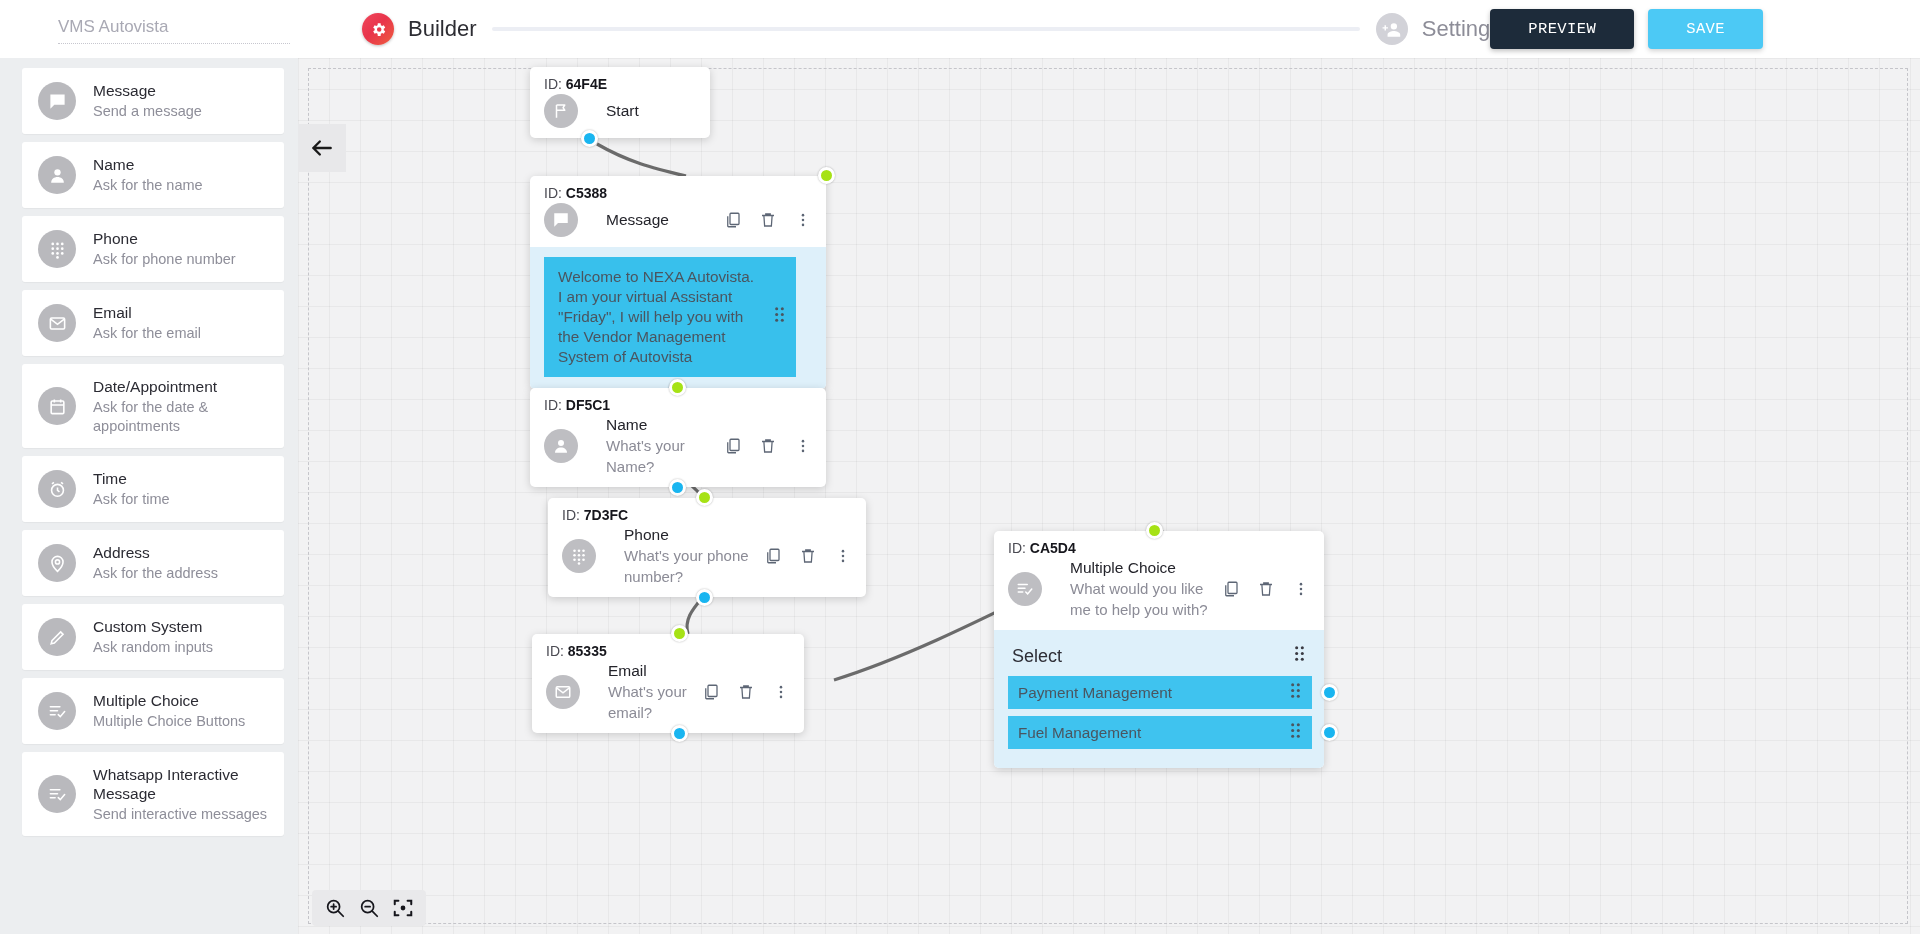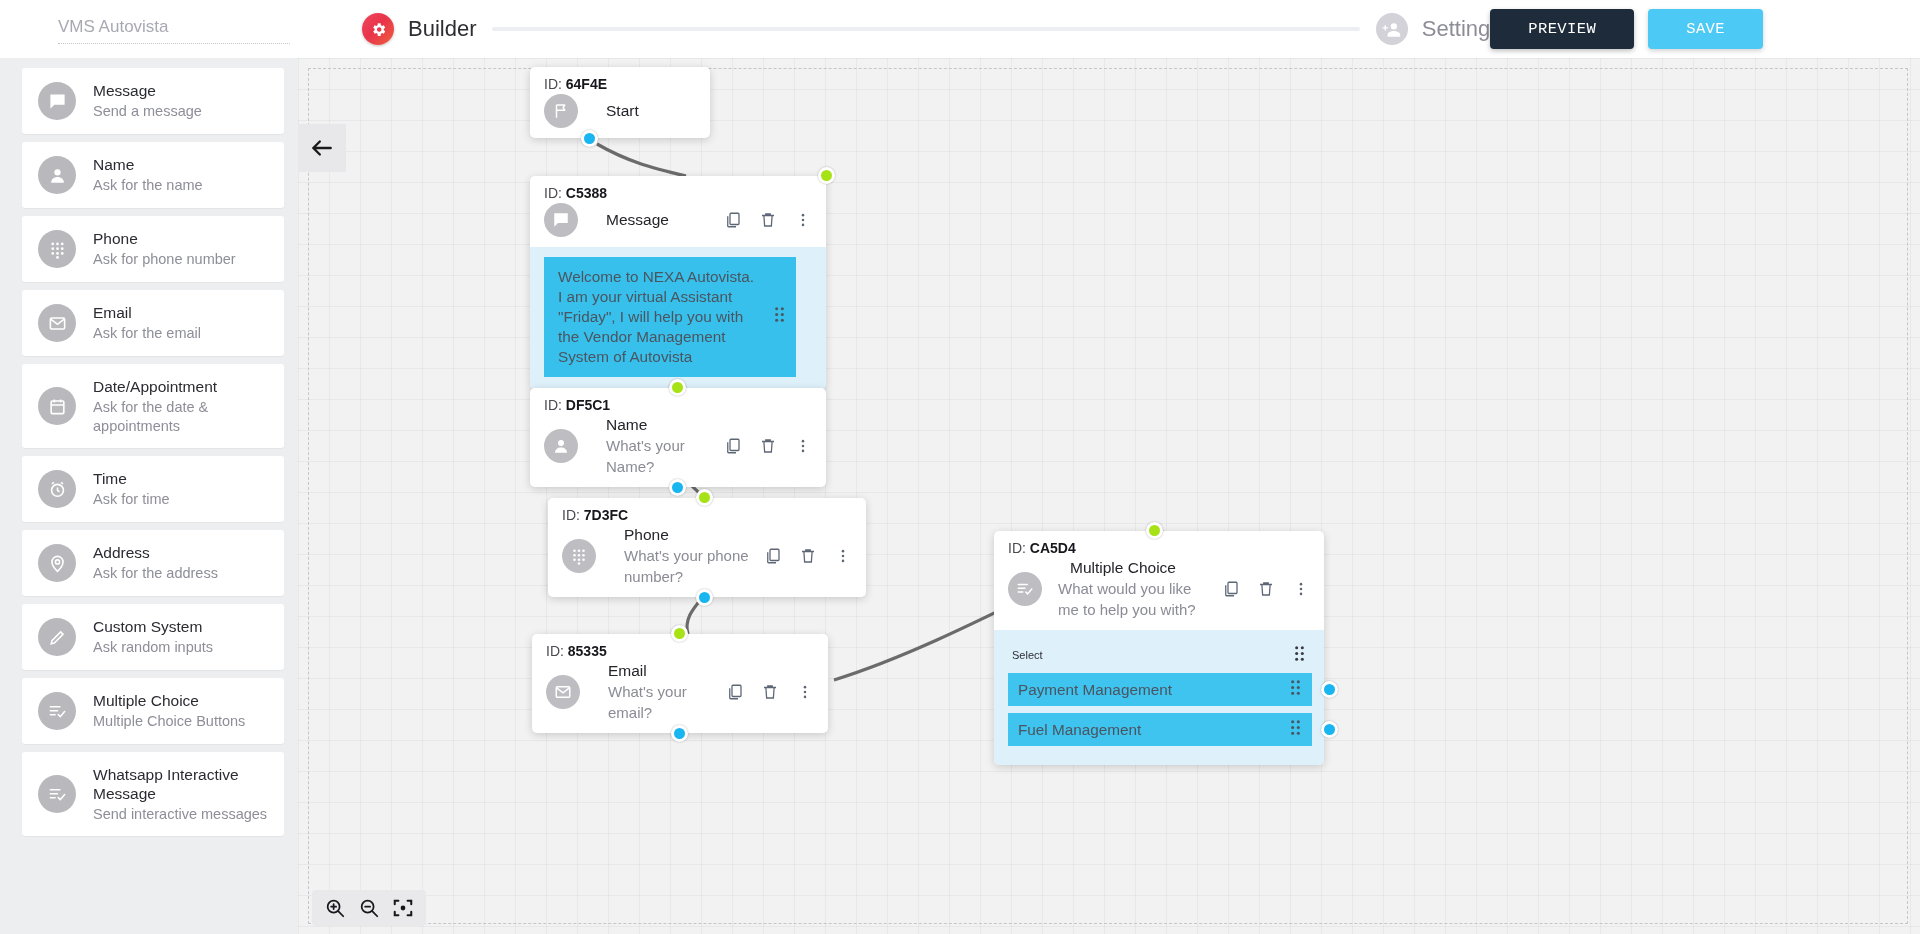--- a/index.html
+++ b/index.html
@@ -131,21 +131,21 @@
   .bubble {
     background: #38c0ec; color: #4a5560;
     font-size: 15.3px; line-height: 20px;
     padding: 10px 40px 10px 14px;
     position: relative;
   }
   .grip { position: absolute; right: 10px; top: 50%; transform: translateY(-50%); cursor: grab; }
 
   .mc-body { background: #def0fa; padding: 8px 12px 12px 14px; border-radius: 0 0 5px 5px; }
   .mc-select {
-    font-size: 11px; color: #2e2e36;
+    font-size: 18px; color: #2e2e36;
     display: flex; align-items: center; justify-content: space-between;
     padding: 7px 6px 9px 4px;
   }
   .mc-opt {
     background: #3fc3ef; color: #4a5560;
     font-size: 15.3px; height: 33px; margin-bottom: 7px;
     display: flex; align-items: center; justify-content: space-between;
     padding: 0 10px 0 10px; cursor: pointer;
   }
 
@@ -504,21 +504,21 @@
               <circle cx="12" cy="5.5" r="1.7"></circle>
               <circle cx="12" cy="12" r="1.7"></circle>
               <circle cx="12" cy="18.5" r="1.7"></circle>
             </svg>
         </span>
       </span>
     </div>
     <span class="port out" style="left:148px; bottom:-9px;"></span>
   </div>
 
-  <div class="node" style="left:234px; top:576px; width:296px;">
+  <div class="node" style="left:234px; top:576px; width:272px;">
     <span class="port in" style="left:139px; top:-9px;"></span>
     <div class="node-id">
       <span>ID:</span>
       <b>85335</b>
     </div>
     <div class="node-head">
       <span class="node-ico">
         <svg width="18" height="18" viewBox="0 0 24 24" fill="none" stroke="#fff" stroke-width="2">
             <rect x="3" y="5" width="18" height="14" rx="1.5"></rect>
             <path d="M3.5 6.5L12 13l8.5-6.5"></path>
@@ -560,21 +560,21 @@
     </div>
     <div class="node-head">
       <span class="node-ico">
         <svg width="18" height="18" viewBox="0 0 24 24" fill="none" stroke="#fff" stroke-width="2" stroke-linecap="round">
             <path d="M3 6h12M3 11h9M3 16h6"></path>
             <path d="M13 16l2.5 2.5L21 12"></path>
           </svg>
       </span>
       <span class="node-txt">
         <span class="node-title" style="display:block;margin-left:12px">Multiple Choice</span>
-        <span class="node-sub" style="display:block;max-width:146px">What would you like me to help you with?</span>
+        <span class="node-sub" style="display:block;margin-left:12px;max-width:146px">What would you like me to help you with?</span>
       </span>
       <span class="node-tools">
         <span class="tool">
           <svg width="18" height="18" viewBox="0 0 24 24" fill="none" stroke="#5d6675" stroke-width="1.7">
               <rect x="8" y="3" width="12" height="15" rx="1.2"></rect>
               <path d="M5 7v13a1 1 0 001 1h10"></path>
             </svg>
         </span>
         <span class="tool">
           <svg width="18" height="18" viewBox="0 0 24 24" fill="none" stroke="#5d6675" stroke-width="1.7">

